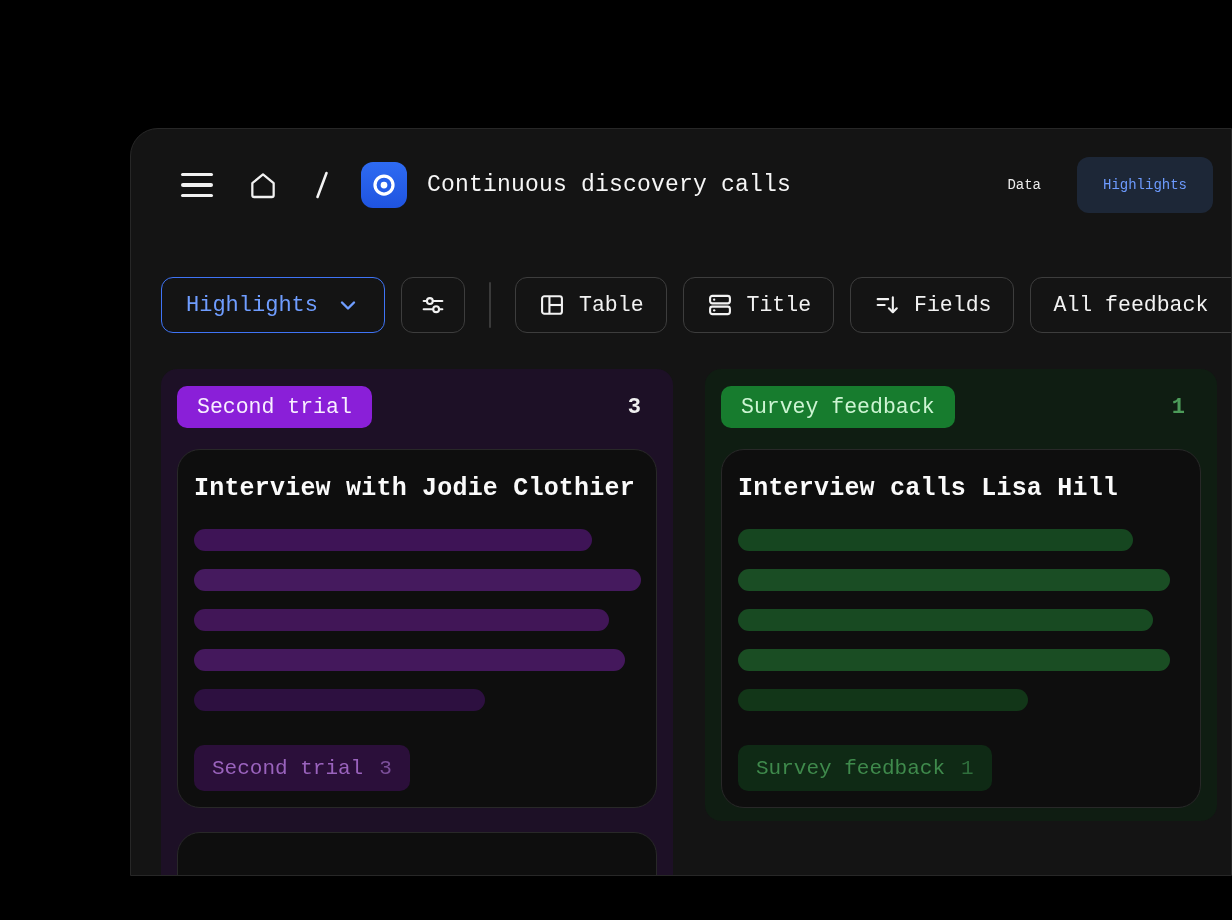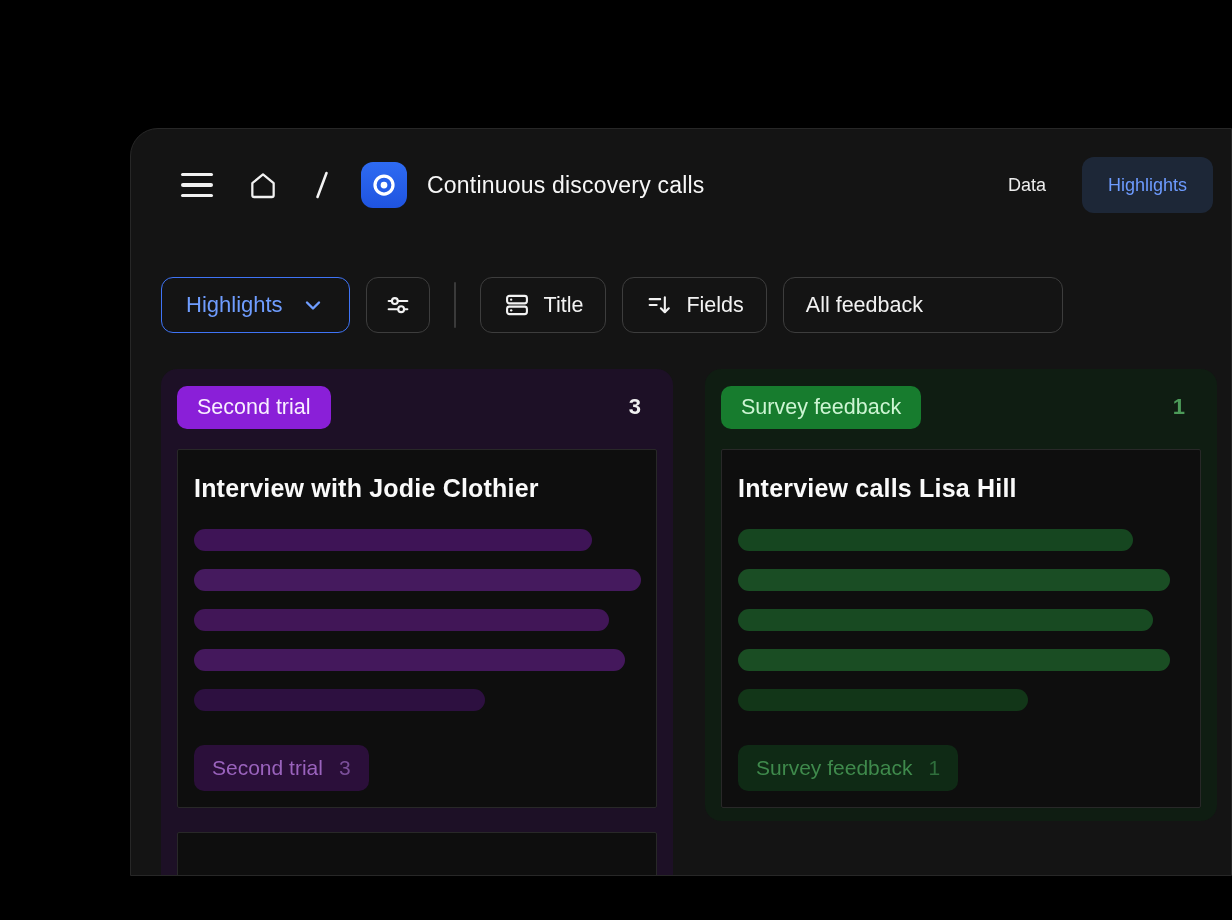--- a/index.html
+++ b/index.html
@@ -3,33 +3,34 @@
 <meta charset="utf-8">
 <style>
   * { margin:0; padding:0; box-sizing:border-box; }
   html,body { width:1232px; height:920px; background:#000; overflow:hidden;
               font-family:"Liberation Sans", sans-serif; }
 
   .window {
     position:absolute; left:130px; top:128px; width:1102px; height:748px;
     background:#141414; border:1px solid #272727; border-top-left-radius:28px;
     overflow:hidden;
+    font-family:Liberation Mono, monospace;
   }
 
   
   .hdr { position:absolute; top:0; left:0; right:0; height:112px; }
   .hdr-left { position:absolute; left:46px; top:0; height:112px; display:flex; align-items:center; gap:26px; }
   .icon-btn { display:flex; align-items:center; justify-content:center; width:40px; height:40px; cursor:pointer; }
   .burger { display:flex; flex-direction:column; gap:7px; width:32px; }
   .burger span { height:3.5px; background:#f2f2f2; border-radius:2px; }
   .logo-tile { width:46px; height:46px; border-radius:12px; background:linear-gradient(180deg,#2e6bf2,#1f54e0);
                display:flex; align-items:center; justify-content:center; }
   .page-title { color:#f7f7f7; font-size:23px; font-weight:500; letter-spacing:.2px; margin-left:-6px; }
   .hdr-right { position:absolute; right:18px; top:0; height:112px; display:flex; align-items:center; gap:10px; }
-  .tab { font-size:18px; color:#ededed; padding:0 26px; height:56px; display:flex; align-items:center;
+  .tab { font-size:14px; color:#ededed; padding:0 26px; height:56px; display:flex; align-items:center;
          border-radius:12px; cursor:pointer; }
   .tab.active { color:#6d9bff; background:#1d2737; }
 
   
   .tbar { position:absolute; top:148px; left:30px; right:0; height:56px; display:flex; align-items:center; gap:16px; }
   .tbtn { height:56px; display:flex; align-items:center; gap:13px; padding:0 22px;
           border:1px solid #3d3d3d; border-radius:12px; color:#f2f2f2; font-size:21.5px;
           background:transparent; cursor:pointer; white-space:nowrap; flex:none; }
   .tbtn svg { flex:none; }
   .view-dd { border:1.5px solid #3f74f6; color:#6f9dff; font-size:22px; gap:18px; padding:0 24px; }
@@ -43,21 +44,21 @@
   .col-green  { left:574px; height:452px; background:#0f1d12; }
 
   .col-head { height:44px; display:flex; align-items:center; justify-content:space-between; padding:0 4px 0 0; margin-bottom:20px; }
   .grp-pill { font-size:21.5px; font-weight:500; padding:9px 20px; border-radius:10px; }
   .grp-pill.purple { background:#8a1fd8; color:#f8efff; }
   .grp-pill.green  { background:#177c2e; color:#cdf5d3; }
   .grp-count { font-size:22px; font-weight:600; margin-right:12px; }
   .grp-count.purple { color:#f0f0f0; }
   .grp-count.green  { color:#4c9b59; }
 
-  .card { background:#0e0e0e; border:1px solid #282828; border-radius:2px; padding:20px 16px 16px; }
+  .card { background:#0e0e0e; border:1px solid #282828; border-radius:23px; padding:20px 16px 16px; }
   .card-title { color:#fafafa; font-size:25px; font-weight:600; margin:4px 0 26px 0; letter-spacing:.2px; }
   .skels { display:flex; flex-direction:column; gap:18px; }
   .skel { height:22px; border-radius:11px; }
   .col-purple .skel { background:#3e1456; }
   .col-purple .skel:nth-child(2){ background:#451a5e; }
   .col-purple .skel:nth-child(3){ background:#411657; }
   .col-purple .skel:nth-child(4){ background:#44185c; }
   .col-purple .skel:nth-child(5){ background:#2d1040; }
   .col-green .skel { background:#164620; }
   .col-green .skel:nth-child(2){ background:#1a4d24; }
@@ -121,20 +122,28 @@
       <svg width="28" height="28" viewBox="0 0 24 24" fill="none" stroke="#f2f2f2" stroke-width="1.8" stroke-linecap="round">
         <line x1="4" y1="8.6" x2="20" y2="8.6"></line>
         <circle cx="9.3" cy="8.6" r="2.5" fill="#141414"></circle>
         <line x1="4" y1="15.6" x2="20" y2="15.6"></line>
         <circle cx="14.7" cy="15.6" r="2.5" fill="#141414"></circle>
       </svg>
     </div>
     <div class="vdiv"></div>
     <div class="tbtn">
       <svg width="28" height="28" viewBox="0 0 24 24" fill="none" stroke="#f2f2f2" stroke-width="1.8" stroke-linejoin="round">
+        <rect x="3.5" y="4.5" width="17" height="15" rx="2"></rect>
+        <line x1="9.8" y1="4.5" x2="9.8" y2="19.5"></line>
+        <line x1="9.8" y1="12" x2="20.5" y2="12"></line>
+      </svg>
+      <span>Table</span>
+    </div>
+    <div class="tbtn">
+      <svg width="28" height="28" viewBox="0 0 24 24" fill="none" stroke="#f2f2f2" stroke-width="1.8" stroke-linejoin="round">
         <rect x="3.5" y="4.2" width="17" height="6.4" rx="2"></rect>
         <rect x="3.5" y="13.4" width="17" height="6.4" rx="2"></rect>
         <circle cx="7" cy="7.4" r="1" fill="#f2f2f2" stroke="none"></circle>
         <circle cx="7" cy="16.6" r="1" fill="#f2f2f2" stroke="none"></circle>
       </svg>
       <span>Title</span>
     </div>
     <div class="tbtn">
       <svg width="28" height="28" viewBox="0 0 24 24" fill="none" stroke="#f2f2f2" stroke-width="1.8" stroke-linecap="round" stroke-linejoin="round">
         <line x1="4" y1="7" x2="13" y2="7"></line>

